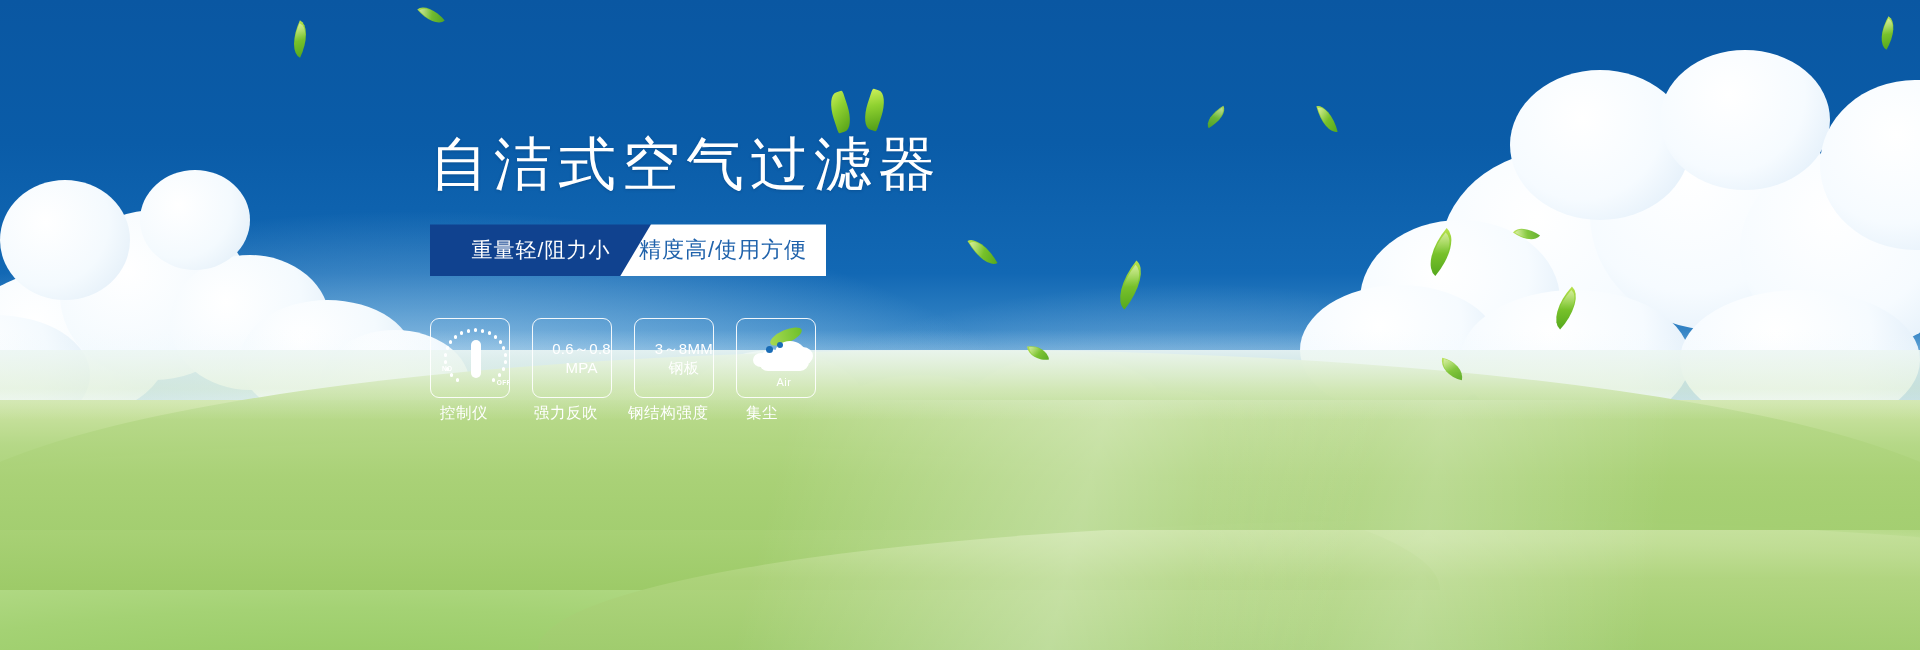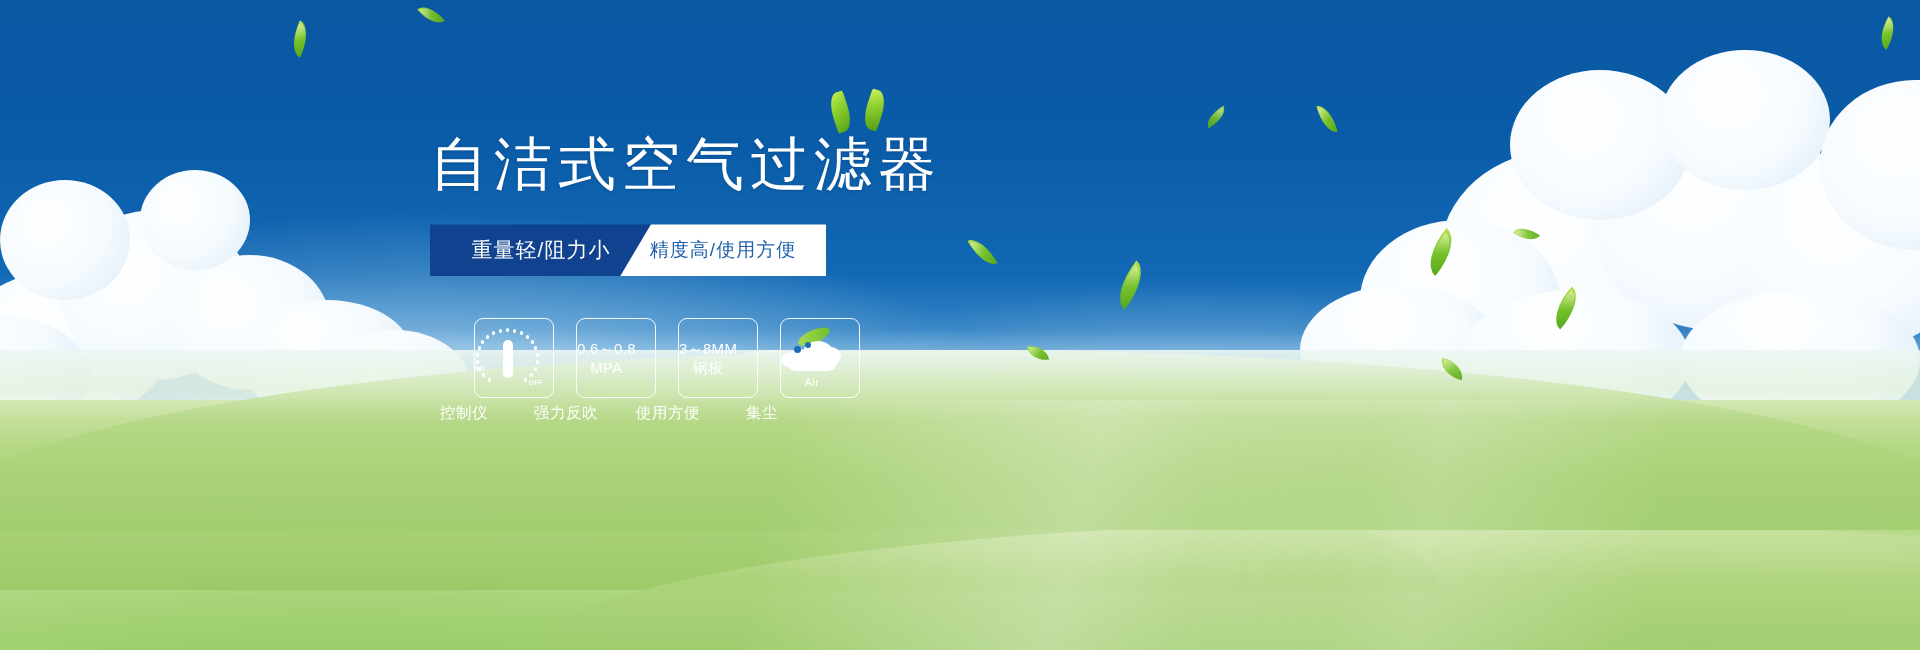--- a/index.html
+++ b/index.html
@@ -89,31 +89,31 @@
     position:absolute; left:0; top:0; height:52px; width:222px;
     background:#10428f; color:#ffffff;
     display:flex; align-items:center; justify-content:center;
     font-size:21px; letter-spacing:1px;
     clip-path:polygon(0 0, 100% 0, 86% 100%, 0 100%);
   }
   .tag-right{
     position:absolute; left:190px; top:0; height:52px; width:206px;
     background:#ffffff; color:#1f62ab;
     display:flex; align-items:center; justify-content:center;
-    font-size:19px; letter-spacing:1px;
+    font-size:22px; letter-spacing:1px;
     clip-path:polygon(15% 0, 100% 0, 100% 100%, 0 100%);
   }
 
   .features{ display:flex; gap:22px; margin-top:42px; }
   .feature{ width:80px; }
   .fbox{
     width:80px; height:80px; border:1.6px solid rgba(255,255,255,.92);
     border-radius:9px; position:relative;
-    display:flex; align-items:center; justify-content:flex-start;
-    color:#ffffff; text-align:center; overflow:hidden;margin-left:44px;
+    display:flex; align-items:center; justify-content:flex-end;
+    color:#ffffff; text-align:center; overflow:hidden;
   }
   .fbox .ftext{ font-size:15px; line-height:1.28; letter-spacing:.3px; }
   .flabel{
     margin-top:5px; text-align:center; color:#ffffff;
     font-size:15.5px; letter-spacing:.6px; white-space:nowrap;
     transform:translateX(-6px);
   }
   .feature:nth-child(4) .flabel{ transform:translateX(-14px); }
   .feature:nth-child(5) .flabel{ transform:translateX(-2px); }
 
@@ -262,21 +262,21 @@
         </div>
         <div class="flabel">强力反吹</div>
       </div>
 
 
       <div class="feature">
         <div class="fbox">
           <div class="ftext" style="white-space:pre-line;">3～8MM
 钢板</div>
         </div>
-        <div class="flabel">使用方便</div>
+        <div class="flabel">钢结构强度</div>
       </div>
 
       <div class="feature">
         <div class="fbox">
           <div class="aircloud">
             <span class="swoosh"></span>
             <span class="cl" style="left:22px; top:10px; width:30px; height:24px;"></span>
             <span class="cl" style="left:40px; top:16px; width:20px; height:18px;"></span>
             <span class="cl" style="left:8px;  top:18px; width:20px; height:18px;"></span>
             <span class="cl" style="left:0px;  top:22px; width:16px; height:14px;"></span>

